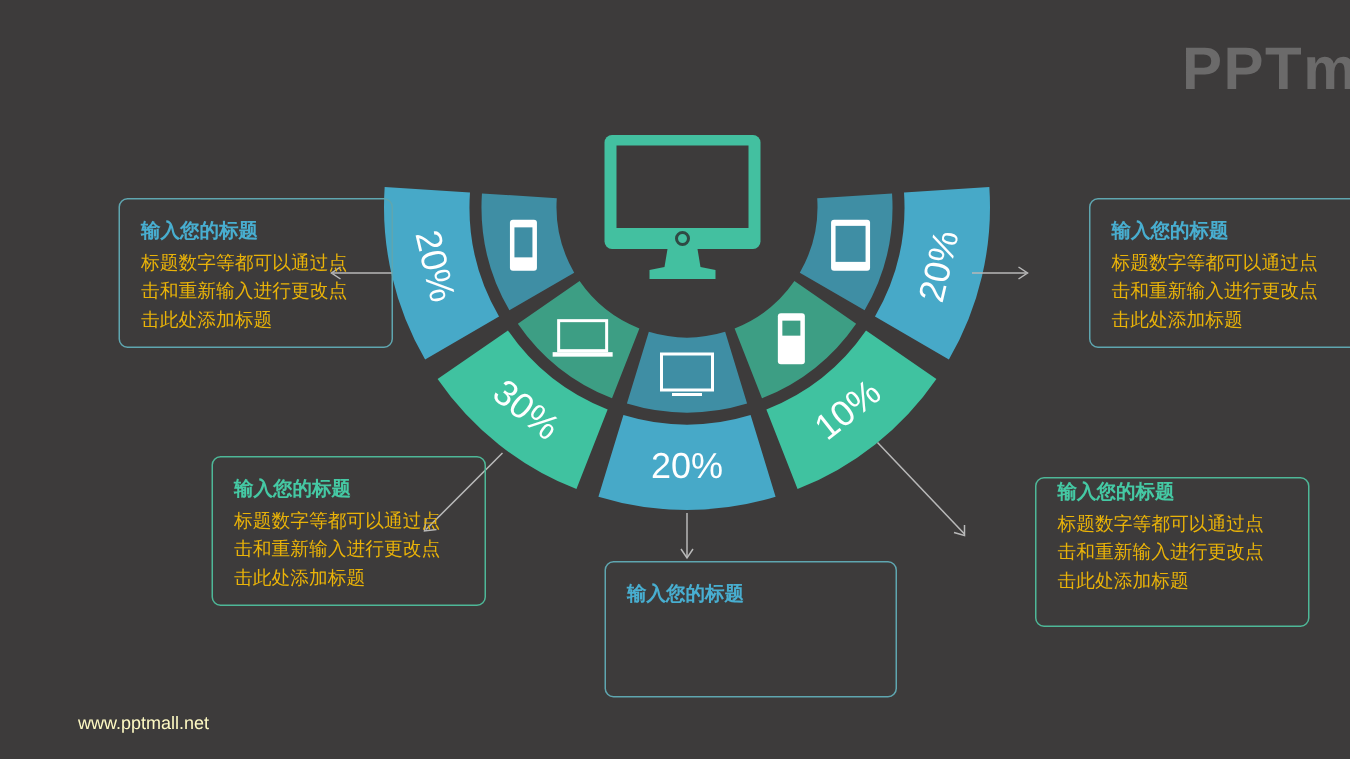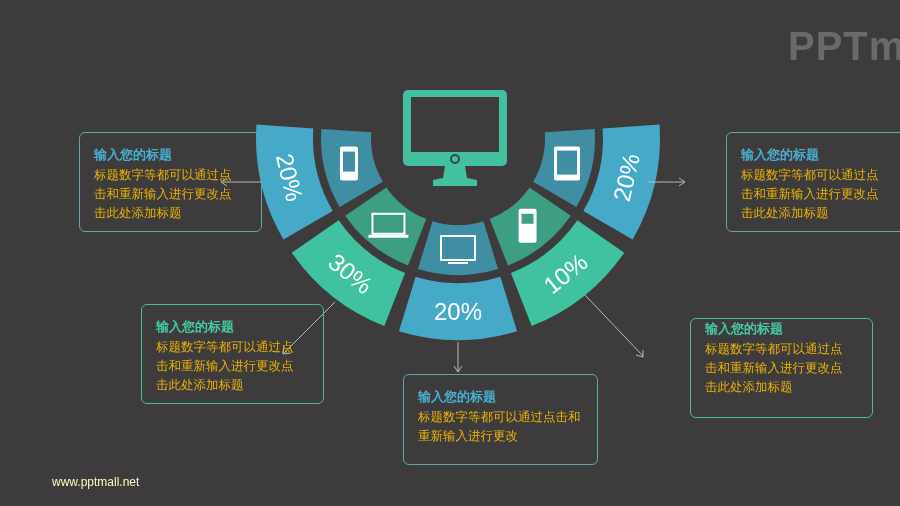--- a/index.html
+++ b/index.html
@@ -87,22 +87,20 @@
 击此处添加标题</div>
 </div>
 <div class="card green" style="left:98px;top:304px;width:183px;height:100px;">
   <div class="t">输入您的标题</div>
   <div class="b">标题数字等都可以通过点
 击和重新输入进行更改点
 击此处添加标题</div>
 </div>
 <div class="card" style="left:360px;top:374px;width:195px;height:91px;">
   <div class="t">输入您的标题</div>
-  <div class="b">标题数字等都可以通过点击和
-重新输入进行更改</div>
 </div>
 <div class="card green" style="left:647px;top:318px;width:183px;height:100px;padding-top:0;">
   <div class="t">输入您的标题</div>
   <div class="b">标题数字等都可以通过点
 击和重新输入进行更改点
 击此处添加标题</div>
 </div>
 <div class="card" style="left:683px;top:132px;width:183px;height:100px;">
   <div class="t">输入您的标题</div>
   <div class="b">标题数字等都可以通过点

